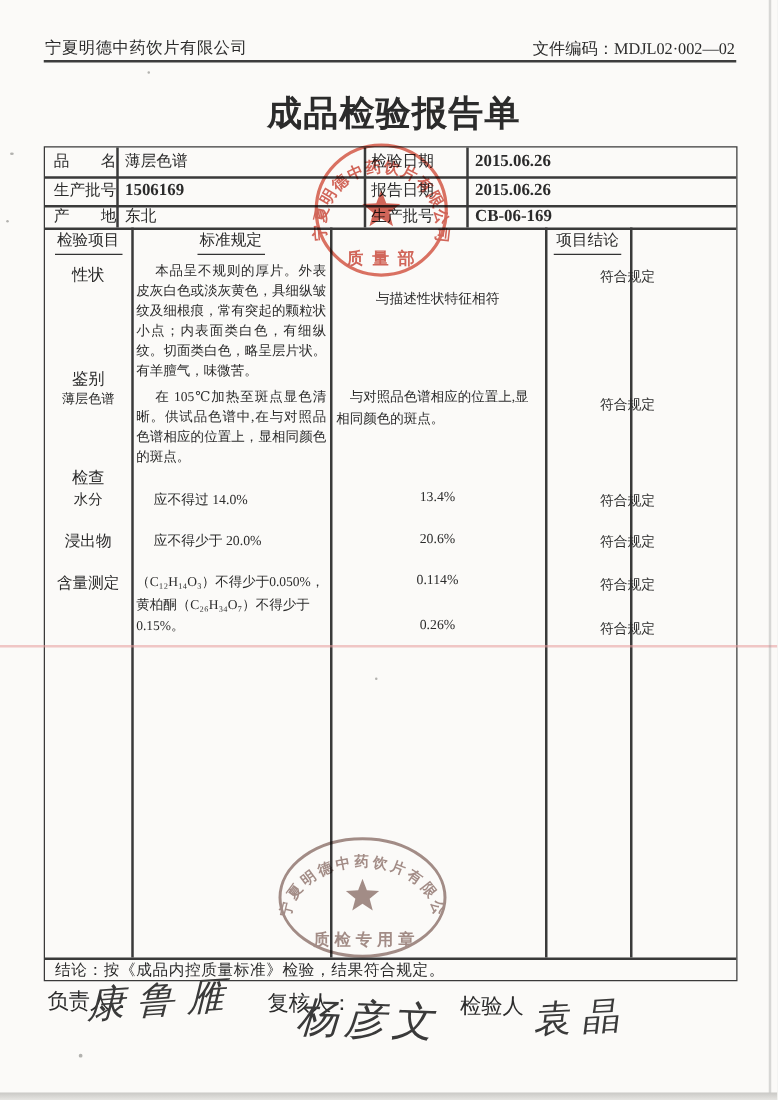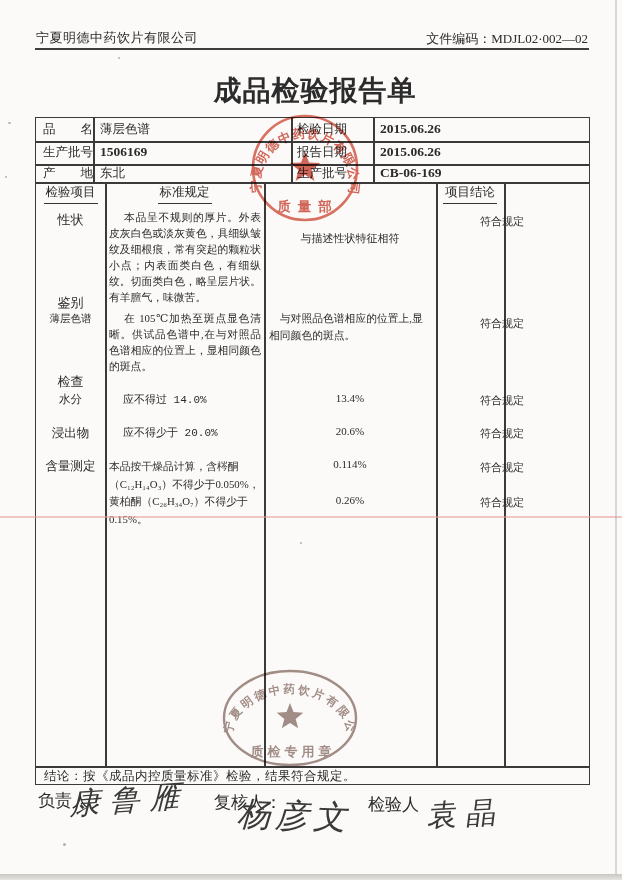--- a/index.html
+++ b/index.html
@@ -14,21 +14,21 @@
   
   .tbl{left:35px;top:117px;width:555px;height:668px;border:1.5px solid #3a3a3a;box-sizing:border-box;}
   .hline{position:absolute;left:0;width:100%;height:1.5px;background:#3a3a3a;}
   .vline{position:absolute;width:1.5px;background:#3a3a3a;}
   .cellLabel{position:absolute;font-size:12.5px;white-space:nowrap;}
   .valBold{font-family:"Liberation Serif","DejaVu Serif",serif;font-weight:bold;font-size:13.5px;}
   .colhead{position:absolute;text-align:center;font-size:12.5px;}
   .colhead span{display:inline-block;border-bottom:1.2px solid #333;padding:0 2px 2px 2px;}
   .itemlabel{position:absolute;left:0;width:69px;text-align:center;font-size:13px;white-space:nowrap;}
   .stdtext{position:absolute;left:73px;width:152px;font-size:10.8px;line-height:16px;text-align:justify;text-indent:1.4em;}
-  .stdline{position:absolute;left:87px;font-size:11px;white-space:nowrap;font-family:Liberation Mono, monospace;}
+  .stdline{position:absolute;left:87px;font-size:11px;white-space:nowrap;}
   .restext{position:absolute;left:228px;width:172px;text-align:center;font-size:11px;}
   .resblock{position:absolute;left:233px;width:160px;font-size:10.8px;line-height:17px;text-indent:1em;text-align:left;}
   .concl{position:absolute;left:400px;width:68px;text-align:center;font-size:11px;padding-left:32px;}
   .hanliang-lines{position:absolute;left:73px;width:158px;font-size:10.8px;line-height:17.5px;}
   .conclrow{position:absolute;left:8px;top:650px;font-size:12.5px;letter-spacing:.5px;}
   
   .siglabel{font-size:17px;}
   .sig{font-family:"DejaVu Serif",serif;color:#3a3a3a;white-space:nowrap;transform-origin:left center;}
   .sig1{left:72px;top:784px;font-size:30px;letter-spacing:10px;transform:rotate(-4deg) skewX(-18deg);}
   .sig2{left:240px;top:792px;font-size:33px;letter-spacing:5px;transform:rotate(2deg) skewX(-15deg);}
@@ -105,21 +105,20 @@
     <div class="restext" style="top:274px">13.4%</div>
     <div class="concl" style="top:275px">符合规定</div>
 
     <div class="itemlabel" style="top:307px;font-size:12.5px">浸出物</div>
     <div class="stdline" style="top:307px">应不得少于 20.0%</div>
     <div class="restext" style="top:307px">20.6%</div>
     <div class="concl" style="top:308px">符合规定</div>
 
     <div class="itemlabel" style="top:340px;font-size:12.5px">含量测定</div>
     <div class="hanliang-lines" style="top:340px">
-      <div>本品按干燥品计算，含梣酮</div>
       <div>（C₁₂H₁₄O₃）不得少于0.050%，</div>
       <div>黄柏酮（C₂₆H₃₄O₇）不得少于0.15%。</div>
     </div>
     <div class="restext" style="top:340px">0.114%</div>
     <div class="restext" style="top:376px">0.26%</div>
     <div class="concl" style="top:342px">符合规定</div>
     <div class="concl" style="top:377px">符合规定</div>
 
     <div class="conclrow">结论：按《成品内控质量标准》检验，结果符合规定。</div>
   </div>

